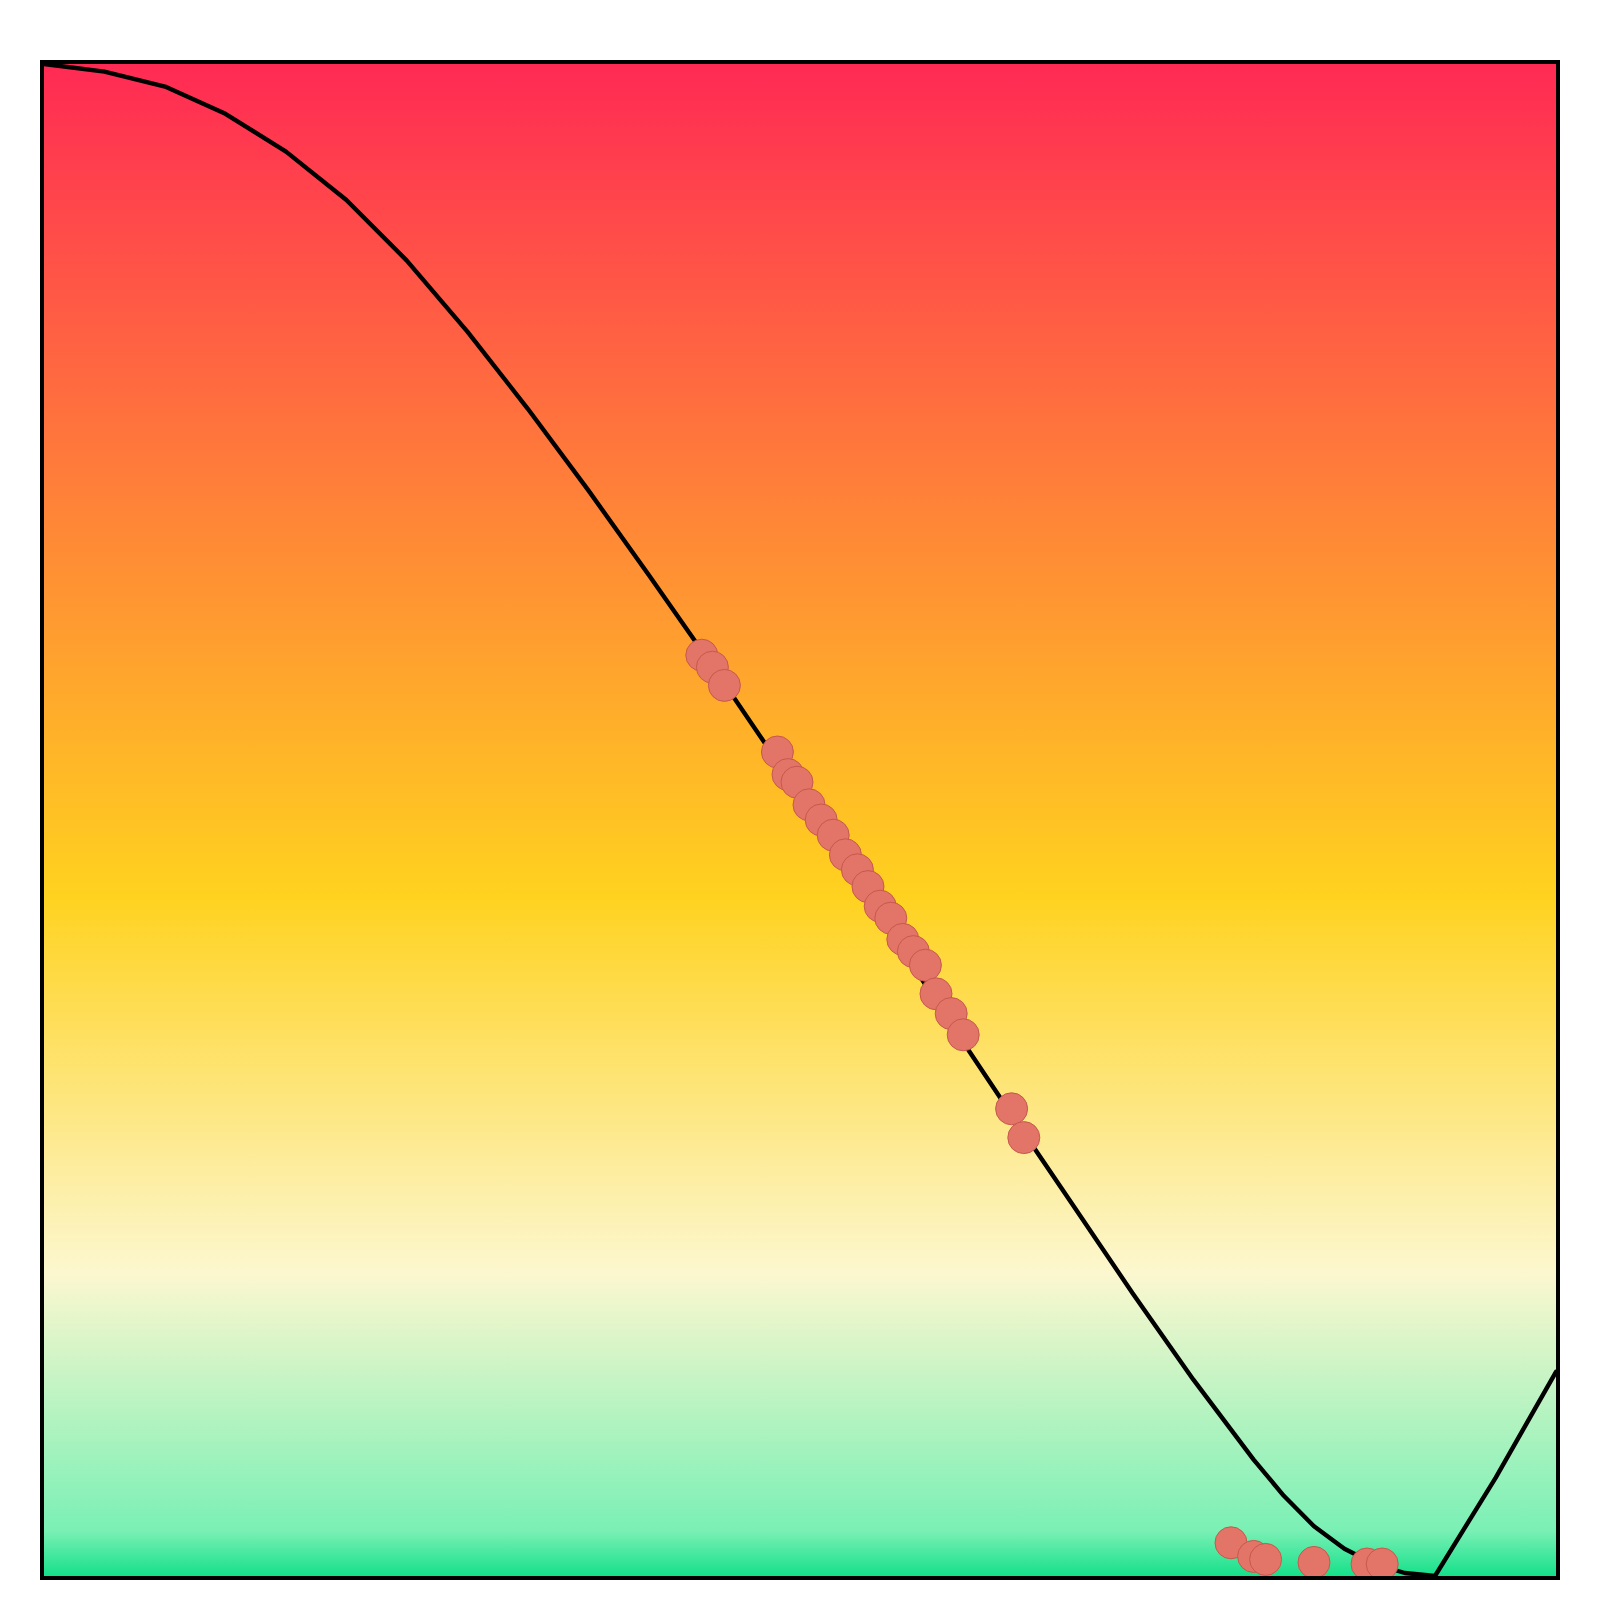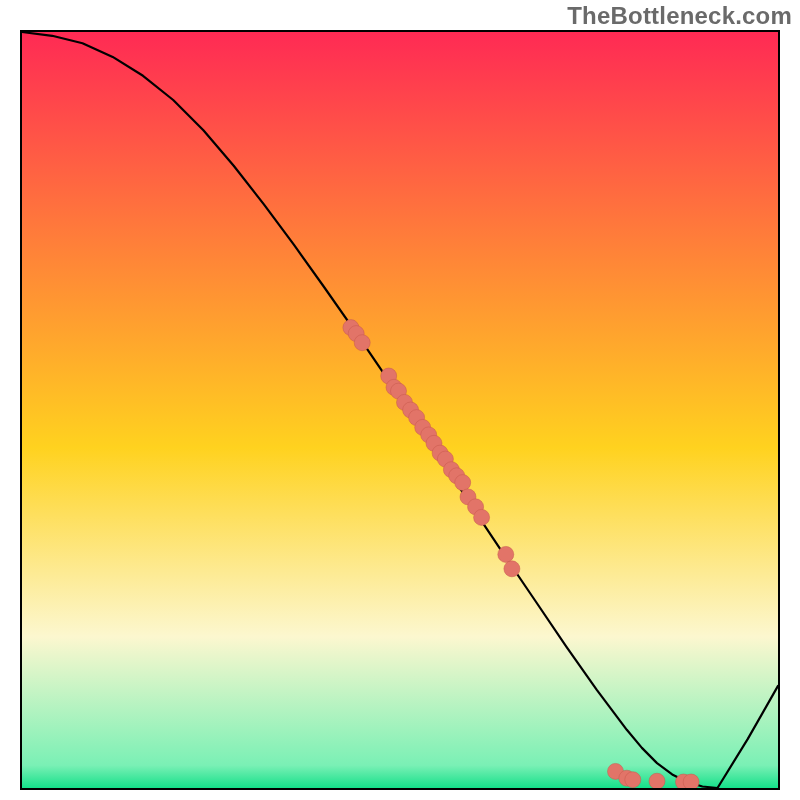--- a/index.html
+++ b/index.html
@@ -35,21 +35,20 @@
     height: 760px;
   }
   .plot svg {
     display: block;
   }
 </style>
 </head>
 <body>
 
 <div class="stage">
-  <div class="watermark">TheBottleneck.com</div>
 
   <div class="plot">
     <svg id="chart-svg" width="760" height="760" viewBox="0 0 760 760">
       <defs>
         <linearGradient id="bg-grad" x1="0" y1="0" x2="0" y2="1">
           <stop id="g0" offset="0%" stop-color="#ff2a54"></stop>
           <stop id="g1" offset="55%" stop-color="#ffd21f"></stop>
           <stop id="g2" offset="80%" stop-color="#fcf7cf"></stop>
           <stop id="g3" offset="97%" stop-color="#7af0b5"></stop>
           <stop id="g4" offset="100%" stop-color="#15e08a"></stop>

